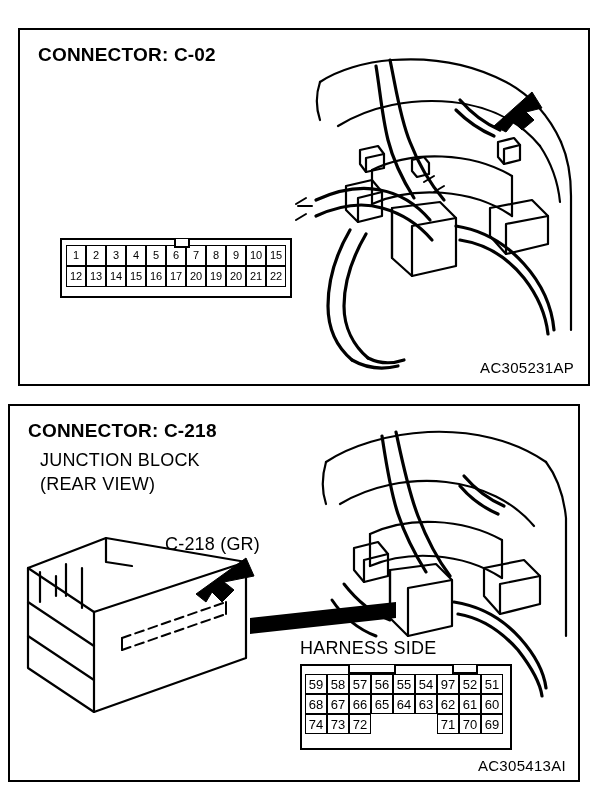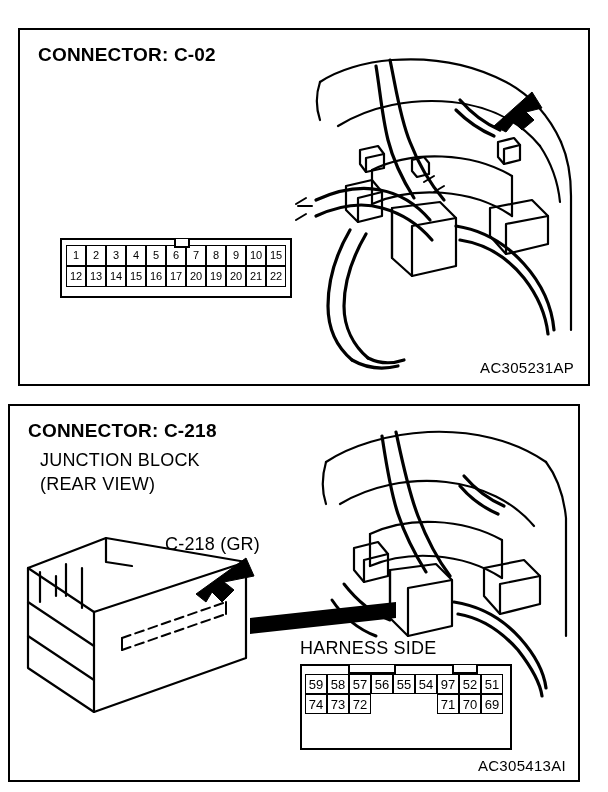--- a/index.html
+++ b/index.html
@@ -340,20 +340,31 @@
         <div class="pin">58</div>
         <div class="pin">57</div>
         <div class="pin">56</div>
         <div class="pin">55</div>
         <div class="pin">54</div>
         <div class="pin">97</div>
         <div class="pin">52</div>
         <div class="pin">51</div>
       </div>
       <div class="pinrow">
+        <div class="pin">68</div>
+        <div class="pin">67</div>
+        <div class="pin">66</div>
+        <div class="pin">65</div>
+        <div class="pin">64</div>
+        <div class="pin">63</div>
+        <div class="pin">62</div>
+        <div class="pin">61</div>
+        <div class="pin">60</div>
+      </div>
+      <div class="pinrow">
         <div class="pin">74</div>
         <div class="pin">73</div>
         <div class="pin">72</div>
         <div class="pin blank"></div>
         <div class="pin blank"></div>
         <div class="pin blank"></div>
         <div class="pin">71</div>
         <div class="pin">70</div>
         <div class="pin">69</div>
       </div>

